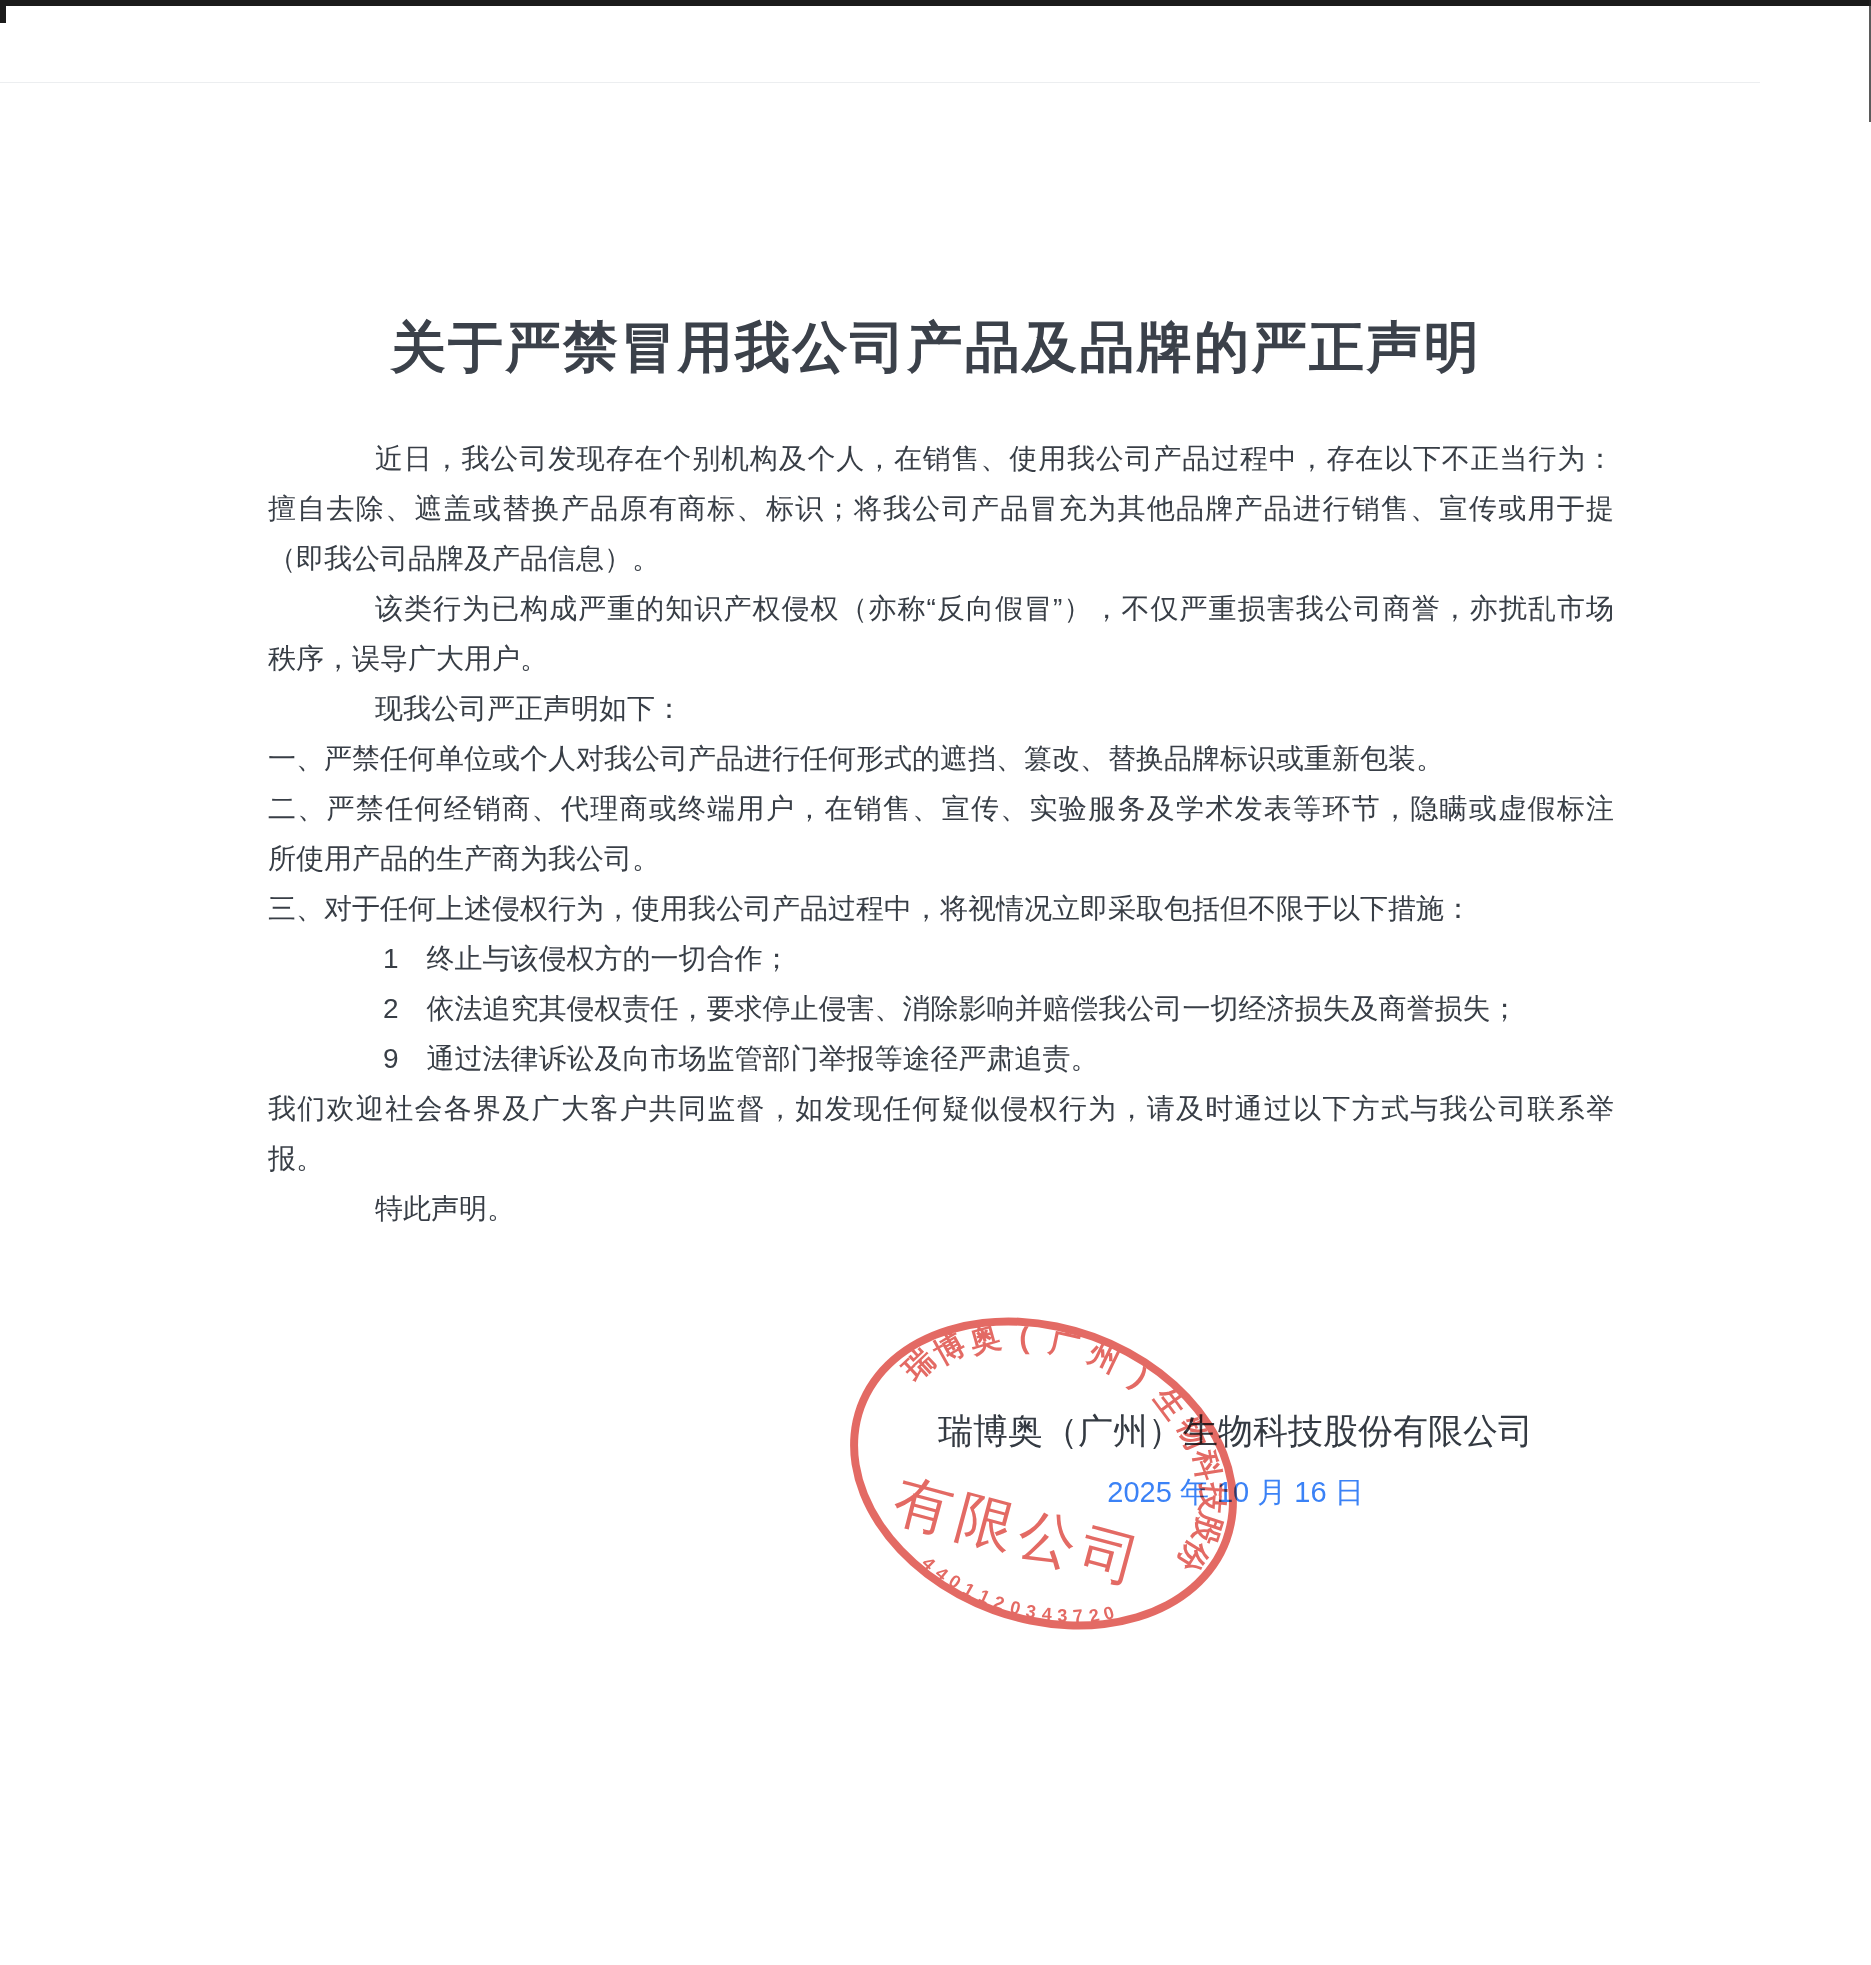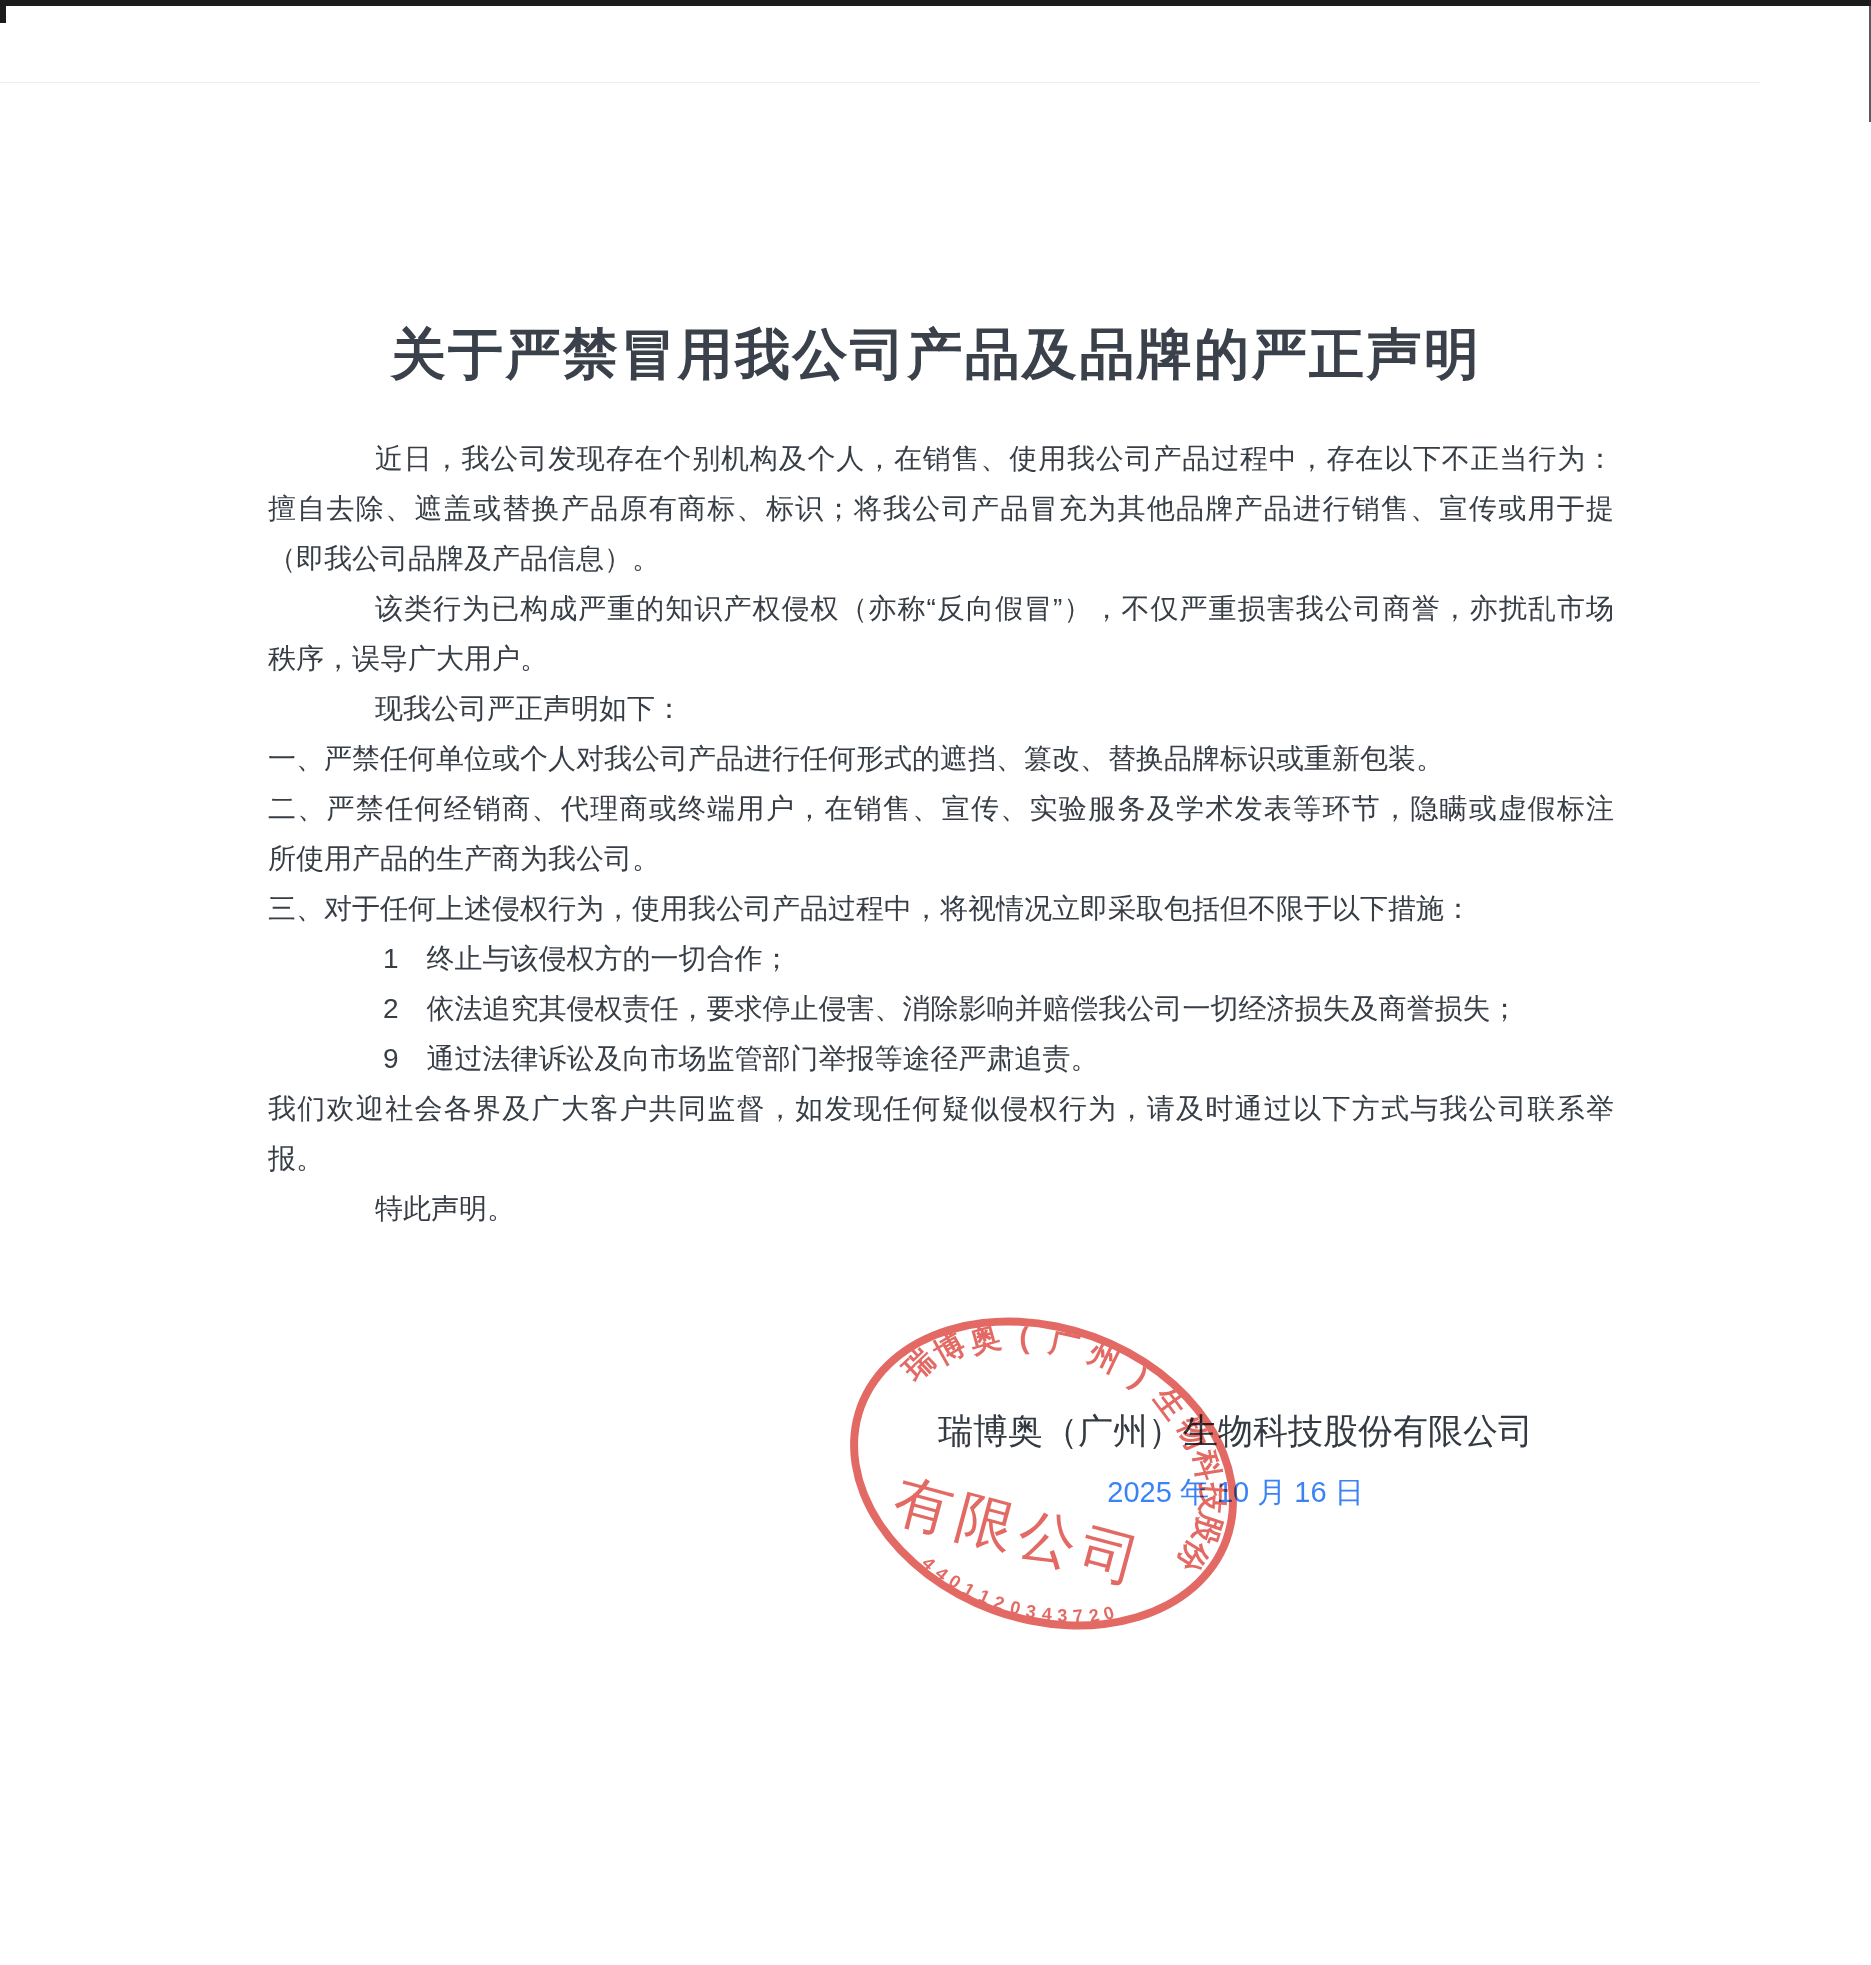--- a/index.html
+++ b/index.html
@@ -11,21 +11,21 @@
     font-family:"Liberation Sans", sans-serif;
     color:#3b414a;
   }
   
   .top-bar{position:absolute;left:0;top:0;width:100%;height:6.3px;background:#1b1b1b;}
   .left-notch{position:absolute;left:0;top:0;width:5.5px;height:23px;background:#1b1b1b;}
   .right-strip{position:absolute;right:0;top:0;width:3.5px;height:122px;background:#242424;opacity:.75;}
   .scan-line{position:absolute;left:0;top:82px;width:94%;height:1.2px;background:#e4e7ea;opacity:.7;}
 
   .title{
-    position:absolute;top:318px;left:0;width:100%;
+    position:absolute;top:311px;left:0;width:100%;
     text-align:center;font-size:55px;font-weight:bold;
     letter-spacing:2.4px;color:#3b414a;white-space:nowrap;
   }
 
   #body-lines{
     position:absolute;left:261px;top:434px;width:1353px;
     font-size:28px;color:#383e46;
   }
   .bline{height:50px;line-height:50px;white-space:normal;margin-left:7px;}
   .bline.ind{padding-left:107px;}

